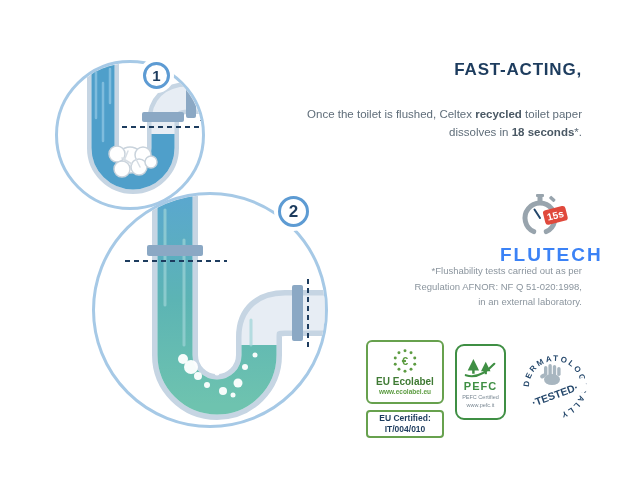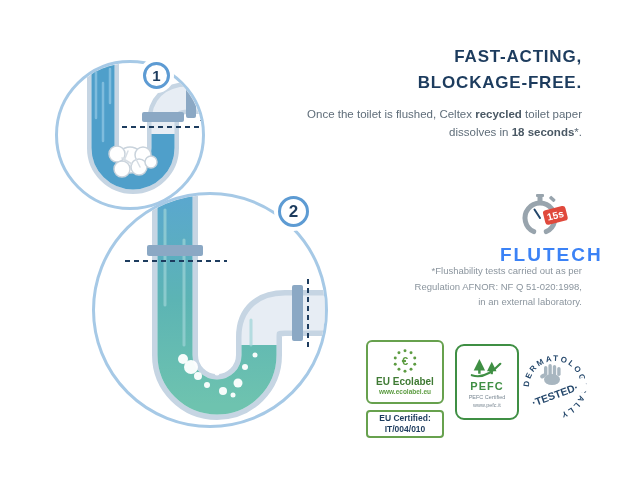--- a/index.html
+++ b/index.html
@@ -5,21 +5,21 @@
   * { margin:0; padding:0; box-sizing:border-box; }
   body { background:#fff; }
   .page {
     position:relative; width:640px; height:480px; background:#ffffff;
     font-family:"Liberation Sans", sans-serif; overflow:hidden;
   }
   svg text { font-family:"Liberation Sans", sans-serif; }
 
   
   .title {
-    position:absolute; top:44px; right:58px; text-align:right;
+    position:absolute; top:57px; right:58px; text-align:right;
     color:#1d3c5e; font-weight:800; font-size:17px; letter-spacing:.8px; line-height:1.55;
   }
   .intro {
     position:absolute; top:106px; right:58px; width:282px; text-align:right;
     font-size:11.5px; color:#5f6d79; line-height:1.55;
   }
   .intro b { color:#4a5864; }
   .flutech {
     position:absolute; left:500px; top:190px; width:88px; text-align:center;
   }
@@ -49,33 +49,32 @@
   
   .cert-box {
     position:absolute; border:2px solid #67a14e; border-radius:6px; background:#fff;
     display:flex; flex-direction:column; align-items:center; justify-content:center;
   }
   .eco-main { left:366px; top:340px; width:78px; height:64px; gap:1px; }
   .eco-name { font-size:10px; font-weight:bold; color:#3f7a34; }
   .eco-site { font-size:6.5px; font-weight:bold; color:#5d9c42; }
   .eco-license { left:366px; top:410px; width:78px; height:28px; border-radius:4px; }
   .eco-license div { font-size:8.5px; font-weight:bold; color:#1d3c5e; line-height:1.3; }
-  .pefc { left:455px; top:344px; width:64px; height:76px; border-color:#3f8f44; border-radius:9px; }
+  .pefc { left:455px; top:344px; width:51px; height:76px; border-color:#3f8f44; border-radius:9px; }
   .pefc-name { font-size:11px; font-weight:800; letter-spacing:1px; color:#3f8f44; }
   .pefc-sub { font-size:5.5px; color:#7a8893; margin-top:2px; }
   .derma { position:absolute; left:518px; top:350px; width:74px; height:74px; }
 </style>
 </head>
 <body>
 
 <div class="page">
 
   <div class="title">
     <div>FAST-ACTING,</div>
-    <div>BLOCKAGE-FREE.</div>
   </div>
 
   <p class="intro"><span>Once the toilet is flushed, Celtex </span><b>recycled</b><span> toilet paper dissolves in </span><b>18 seconds</b><span>*.</span></p>
 
   <div class="circle circle1">
     <svg viewBox="0 0 150 150" width="150" height="150">
       <path d="M45,-20 V85 A30,30 0 0 0 105,85 V60 Q105,35 130,35 H175" fill="none" stroke="#c6d5e3" stroke-width="32"></path>
       <path d="M45,-20 V85 A30,30 0 0 0 105,85 V60 Q105,35 130,35 H175" fill="none" stroke="#e7edf4" stroke-width="23"></path>
       <path d="M45,-20 V85 A30,30 0 0 0 105,85 V71" fill="none" stroke="#4f9fca" stroke-width="23"></path>
       <g stroke="#7fbcdd" stroke-width="2.5" stroke-linecap="round">

